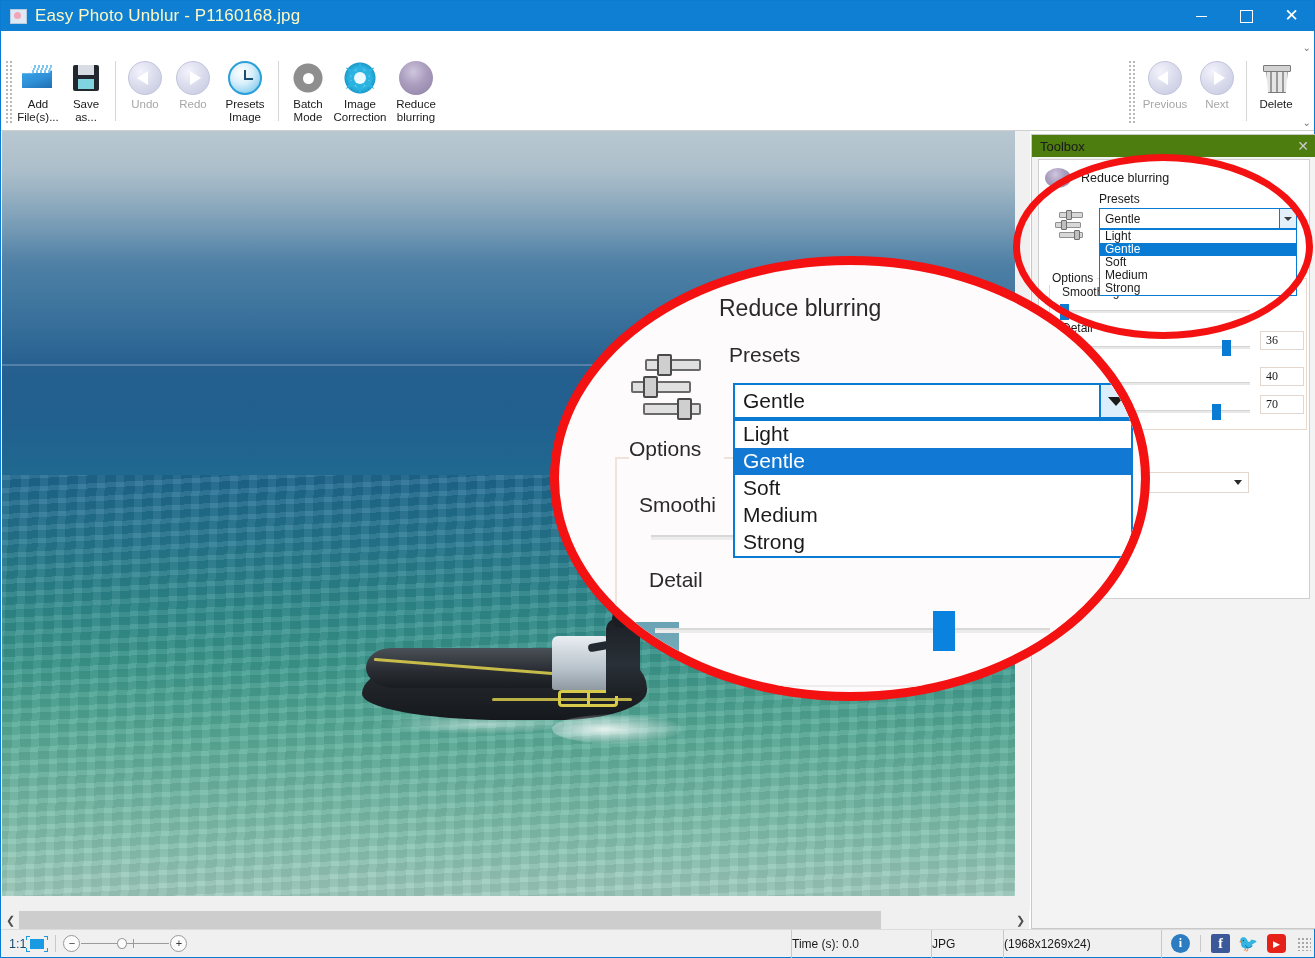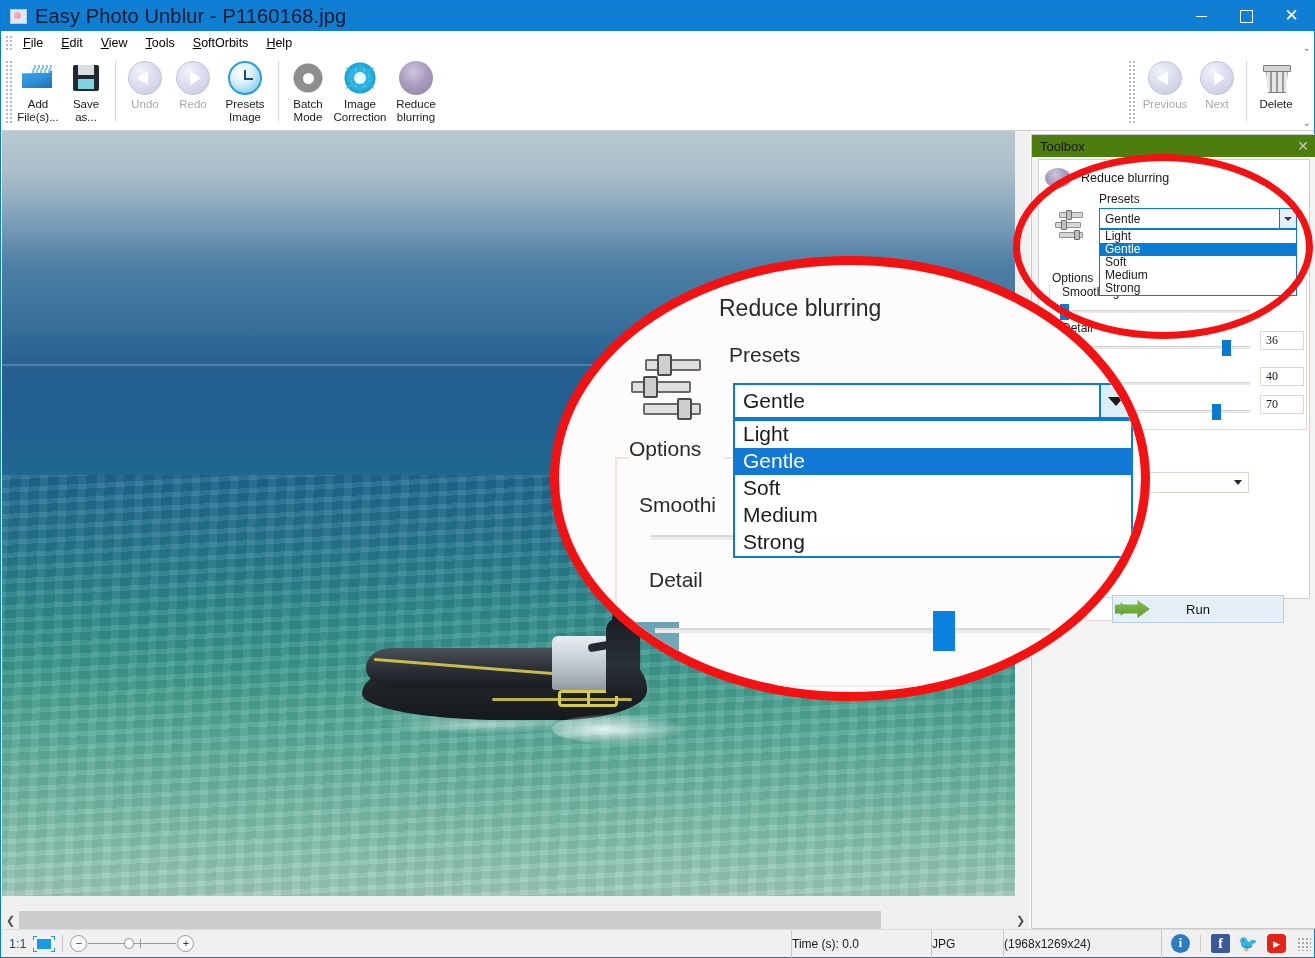--- a/index.html
+++ b/index.html
@@ -27,21 +27,21 @@
     position: relative;
     background: #dfe9f3;
     border: 1px solid #b9cbe0;
   }
   .title-icon::after {
     content: ""; position: absolute; left: 3px; top: 2px;
     width: 7px; height: 7px; border-radius: 50%;
     background: #f0a5b8;
   }
   .title-text {
-    color: #0f172a; font-size: 20px; letter-spacing: 0.15px;
+    color: #fef9c3; font-size: 17px; letter-spacing: 0.15px;
   }
   .win-btns { margin-left: auto; display: flex; height: 30px; }
   .win-btn {
     width: 45px; height: 30px; display: flex; align-items: center; justify-content: center;
     color: #ffffff; font-size: 14px; line-height: 1;
   }
   .wb-min { font-size: 15px; position: relative; }
   .wb-min::before {
     content: ""; width: 11px; height: 1px; background: #fff; display: block;
   }
@@ -298,21 +298,21 @@
     background: #f0f0f0;
   }
 
   
   .statusbar {
     position: absolute; left: 0; top: 928px; width: 1313px; height: 28px;
     background: #f0f0f0; border-top: 1px solid #dcdcdc;
     display: flex; align-items: center;
   }
   .sb-zoom { display: flex; align-items: center; padding-left: 8px; }
-  .sb-ratio { font-size: 12.5px; color: #174a72; margin-right: 7px; }
+  .sb-ratio { font-size: 12.5px; color: #174a72; }
   .sb-fitbox {
     width: 22px; height: 16px; position: relative;
   }
   .sb-fitbox .inner { position: absolute; left: 4px; top: 3px; width: 14px; height: 10px; background: #1a9ae0; }
   .sb-fitbox .c { position: absolute; width: 4px; height: 4px; border: 1px solid #1a9ae0; }
   .sb-fitbox .c1 { left: 0; top: 0; border-right: none; border-bottom: none; }
   .sb-fitbox .c2 { right: 0; top: 0; border-left: none; border-bottom: none; }
   .sb-fitbox .c3 { left: 0; bottom: 0; border-right: none; border-top: none; }
   .sb-fitbox .c4 { right: 0; bottom: 0; border-left: none; border-top: none; }
   .sb-div { width: 1px; height: 17px; background: #c8c8c8; margin: 0 7px; }
@@ -586,29 +586,20 @@
   <div class="titlebar">
     <div class="title-icon"></div>
     <div class="title-text">Easy Photo Unblur - P1160168.jpg</div>
     <div class="win-btns">
       <div class="win-btn wb-min"></div>
       <div class="win-btn wb-max"></div>
       <div class="win-btn wb-close">✕</div>
     </div>
   </div>
 
-  <div class="menubar">
-    <div class="grip"></div>
-    <div class="menu-item"><u>F</u>ile</div>
-    <div class="menu-item"><u>E</u>dit</div>
-    <div class="menu-item"><u>V</u>iew</div>
-    <div class="menu-item"><u>T</u>ools</div>
-    <div class="menu-item"><u>S</u>oftOrbits</div>
-    <div class="menu-item"><u>H</u>elp</div>
-  </div>
 
   <div class="toolbar">
     <div class="tb-grip"></div>
 
     <div class="tb-btn">
       <div class="tb-ico ico-add"></div>
       <div class="tb-lbl">
         <span>Add</span><br>
         <span>File(s)...</span>
       </div>
@@ -800,27 +791,20 @@
 
       <div style="position:absolute;left:22px;top:290px;font-size:12px;color:#1a1a1a;">Strong</div>
 
       <div class="combo2" style="top:312px;">
         <i></i>
       </div>
 
       <div style="position:absolute;left:22px;top:352px;font-size:12px;color:#1a1a1a;">Histogram</div>
     </div>
 
-    <div class="run-row">
-      <div class="stepper"></div>
-      <div class="run-btn">
-        <span>Run</span>
-      </div>
-      <div class="run-arrow"></div>
-    </div>
   </div>
 
   <div class="lens">
     <div class="lens-in">
       <div class="water-bl"></div>
       <div class="big-title">Reduce blurring</div>
       <div class="big-sliders">
           <i></i>
           <i></i>
           <i></i>

